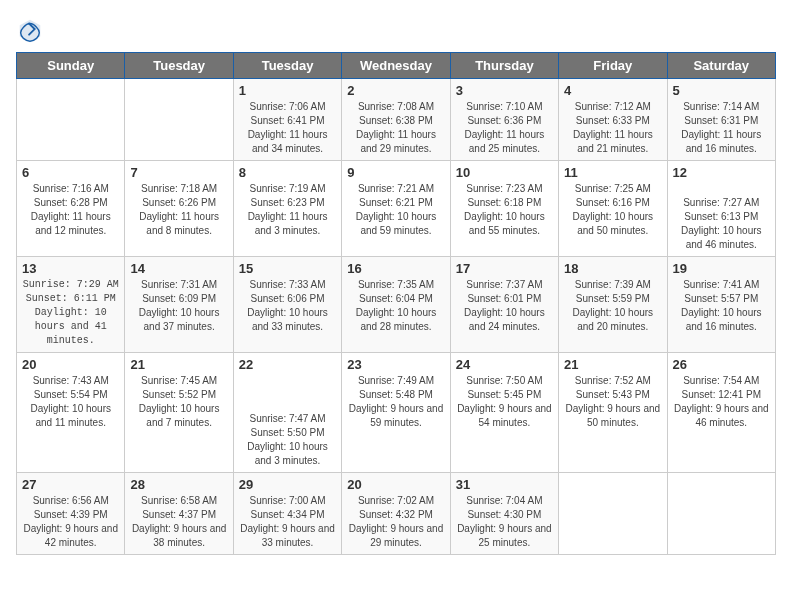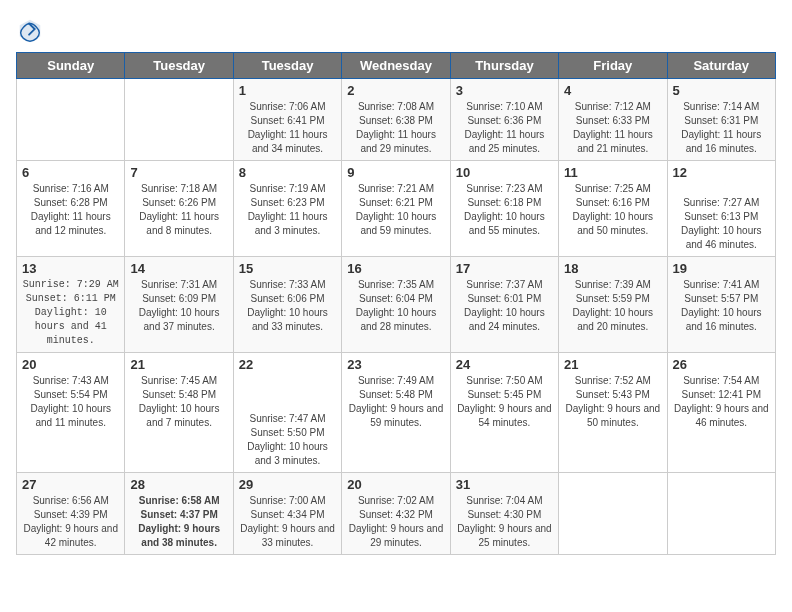--- a/index.html
+++ b/index.html
@@ -248,21 +248,21 @@
       <tr>
         <td>
           <span class="day-number">20</span>
           <div class="day-info" style="white-space: pre-line;">Sunrise: 7:43 AM
 Sunset: 5:54 PM
 Daylight: 10 hours and 11 minutes.</div>
         </td>
         <td>
           <span class="day-number">21</span>
           <div class="day-info" style="white-space: pre-line;">Sunrise: 7:45 AM
-Sunset: 5:48 PM
+Sunset: 5:52 PM
 Daylight: 10 hours and 7 minutes.</div>
         </td>
         <td>
           <span class="day-number">22</span>
           <div class="day-info" style="white-space: pre-line; margin-top: 40px;">Sunrise: 7:47 AM
 Sunset: 5:50 PM
 Daylight: 10 hours and 3 minutes.</div>
         </td>
         <td>
           <span class="day-number">23</span>
@@ -291,21 +291,21 @@
       </tr>
       <tr>
         <td>
           <span class="day-number">27</span>
           <div class="day-info" style="white-space: pre-line;">Sunrise: 6:56 AM
 Sunset: 4:39 PM
 Daylight: 9 hours and 42 minutes.</div>
         </td>
         <td>
           <span class="day-number">28</span>
-          <div class="day-info" style="white-space: pre-line; font-weight: bold;">Sunrise: 6:58 AM
+          <div class="day-info" style="white-space: pre-line;">Sunrise: 6:58 AM
 Sunset: 4:37 PM
 Daylight: 9 hours and 38 minutes.</div>
         </td>
         <td>
           <span class="day-number">29</span>
           <div class="day-info" style="white-space: pre-line;">Sunrise: 7:00 AM
 Sunset: 4:34 PM
 Daylight: 9 hours and 33 minutes.</div>
         </td>
         <td>

